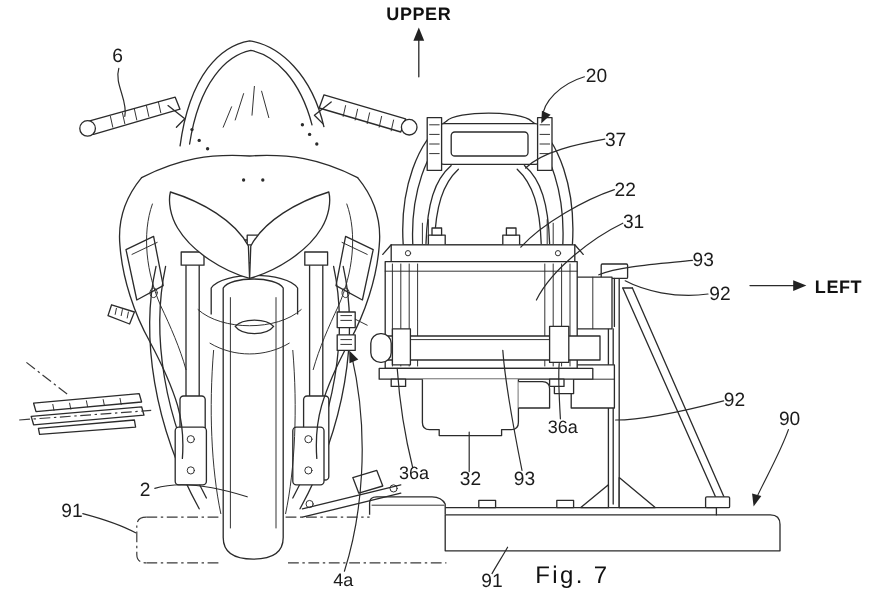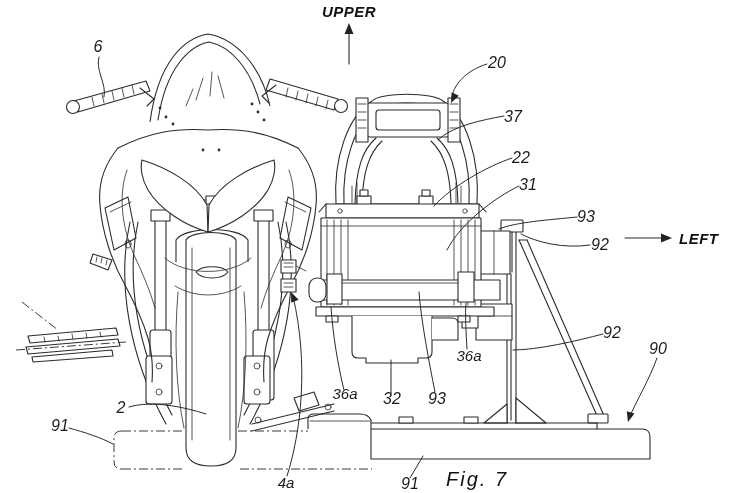--- a/index.html
+++ b/index.html
@@ -2,21 +2,20 @@
 <html><head>
 <meta charset="utf-8">
 <style>
   html,body{margin:0;padding:0;background:#ffffff;}
   .stage{
     position:relative;
     width:740px;height:493px;
     background:#ffffff;
     font-family:"Liberation Sans", sans-serif;
     overflow:hidden;
-    font-style:italic;
   }
   svg{display:block;}
   .ln{fill:none;stroke:#2b2b2b;stroke-width:1.1;stroke-linecap:round;stroke-linejoin:round;}
   .lnw{fill:#ffffff;stroke:#2b2b2b;stroke-width:1.1;stroke-linejoin:round;}
   .thin{fill:none;stroke:#2b2b2b;stroke-width:0.8;stroke-linecap:round;}
   .phantom{fill:none;stroke:#3a3a3a;stroke-width:1;stroke-dasharray:9 3 2 3;}
   .leader{fill:none;stroke:#2b2b2b;stroke-width:1;stroke-linecap:round;}
   .ah{fill:#222222;stroke:none;}
   .dot{fill:#2b2b2b;stroke:none;}
   .reflabel{font-family:"Liberation Sans", sans-serif;font-size:16px;fill:#1b1b1b;}

